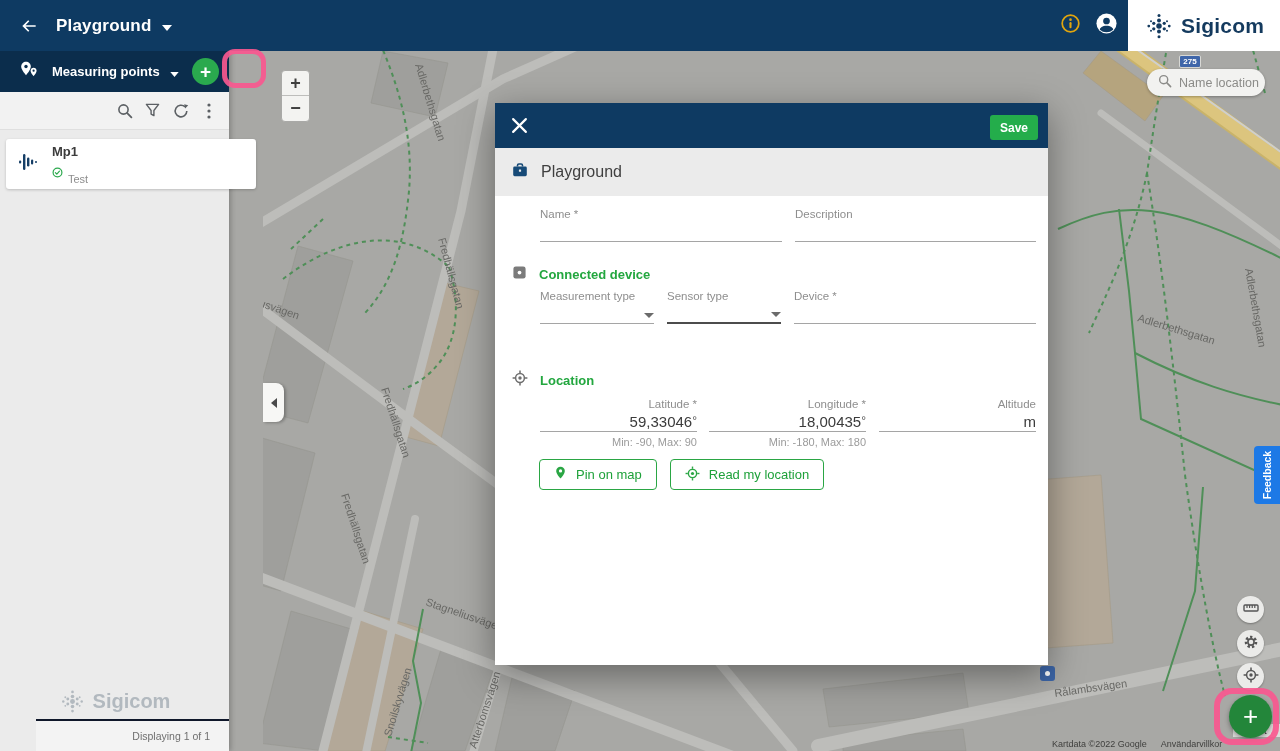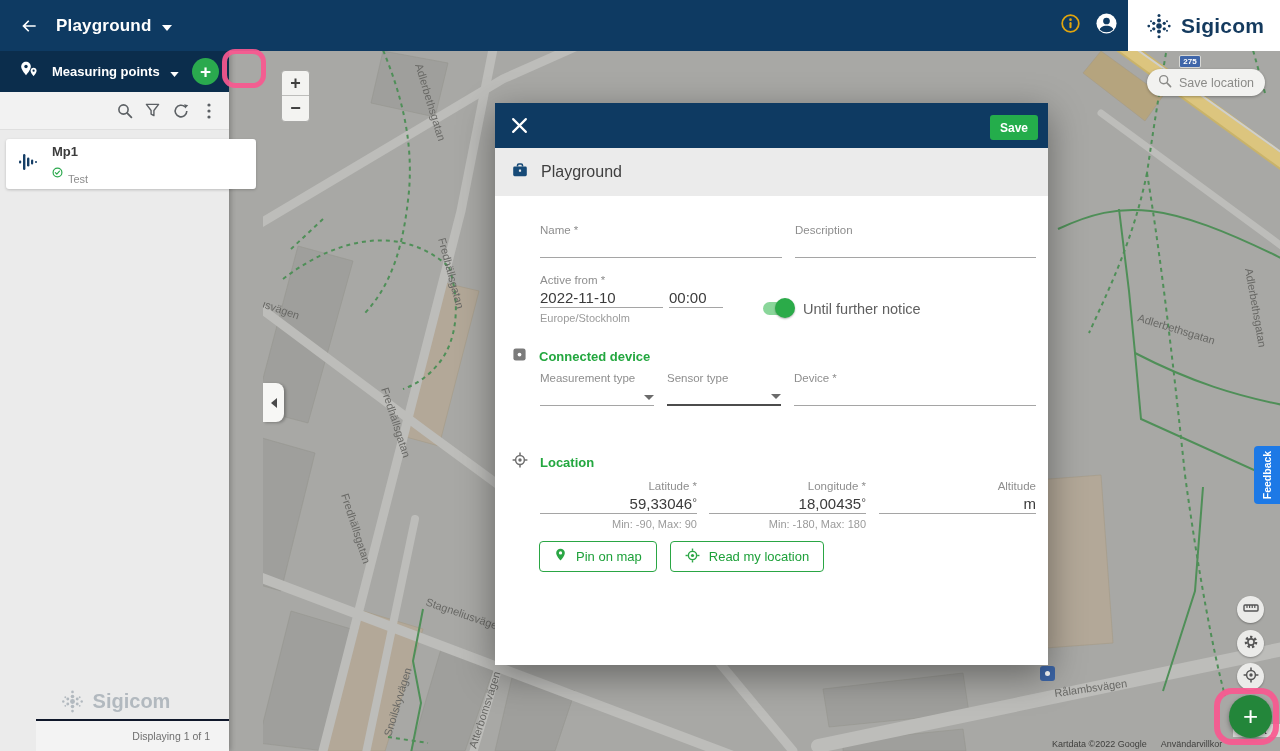--- a/index.html
+++ b/index.html
@@ -174,21 +174,21 @@
   <div class="zb">−</div>
 </div>
 
 <div class="findloc">
   <span>
     <svg width="14" height="14" viewBox="0 0 16 16">
         <circle cx="6.5" cy="6.5" r="4.6" fill="none" stroke="#8b8b88" stroke-width="1.6"></circle>
         <line x1="10.2" y1="10.2" x2="14.4" y2="14.4" stroke="#8b8b88" stroke-width="1.8" stroke-linecap="round"></line>
       </svg>
   </span>
-  <span class="ph">Save location</span>
+  <span class="ph">Name location</span>
 </div>
 
 <div class="rbadge">275</div>
 
 <div class="mapbtn" style="left:1237px; top:596px;">
   <span>
     <svg width="16" height="16" viewBox="0 0 16 16">
         <rect x="1" y="5" width="14" height="6" rx="1" fill="none" stroke="#555" stroke-width="1.4"></rect>
         <line x1="4" y1="5" x2="4" y2="8" stroke="#555" stroke-width="1.2"></line>
         <line x1="6.6" y1="5" x2="6.6" y2="8" stroke="#555" stroke-width="1.2"></line>
@@ -410,47 +410,31 @@
           <path d="M5.5,4.6 V3.4 a1.4,1.4 0 0 1 1.4,-1.4 h2.2 a1.4,1.4 0 0 1 1.4,1.4 v1.2" fill="none" stroke="#164a77" stroke-width="1.6"></path>
           <rect x="6.9" y="7.6" width="2.2" height="2.2" rx="0.5" fill="#ebebeb"></rect>
         </svg>
     </span>
     <span class="pt">Playground</span>
   </div>
 
   <div class="m-body">
 
 
-    <div class="frow" style="margin-top:28px;">
+    <div class="frow" style="margin-top:12px;">
       <div class="field" style="width:242px;">
         <div class="flabel">Name *</div>
         <div class="fvalue"></div>
       </div>
       <div class="field" style="width:241px; margin-left:13px;">
         <div class="flabel">Description</div>
         <div class="fvalue"></div>
       </div>
     </div>
 
-    <div class="frow" style="margin-top:16px;">
-      <div class="field" style="width:123px;">
-        <div class="flabel">Active from *</div>
-        <div class="fvalue">2022-11-10</div>
-        <div class="fhelper">Europe/Stockholm</div>
-      </div>
-      <div class="field" style="width:54px; margin-left:6px; padding-top:14px;">
-        <div class="fvalue">00:00</div>
-      </div>
-      <div class="tglrow">
-        <div class="toggle">
-            <div class="knob"></div>
-          </div>
-        <span class="tgl-label">Until further notice</span>
-      </div>
-    </div>
 
     <div class="sect" style="margin-top:24px;">
       <span>
         <svg width="15" height="15" viewBox="0 0 16 16">
             <rect x="1.5" y="1.5" width="13" height="13" rx="2.5" fill="#7b7b7b"></rect>
             <circle cx="8" cy="8" r="2" fill="#fff"></circle>
           </svg>
       </span>
       <span class="t">Connected device</span>
     </div>

